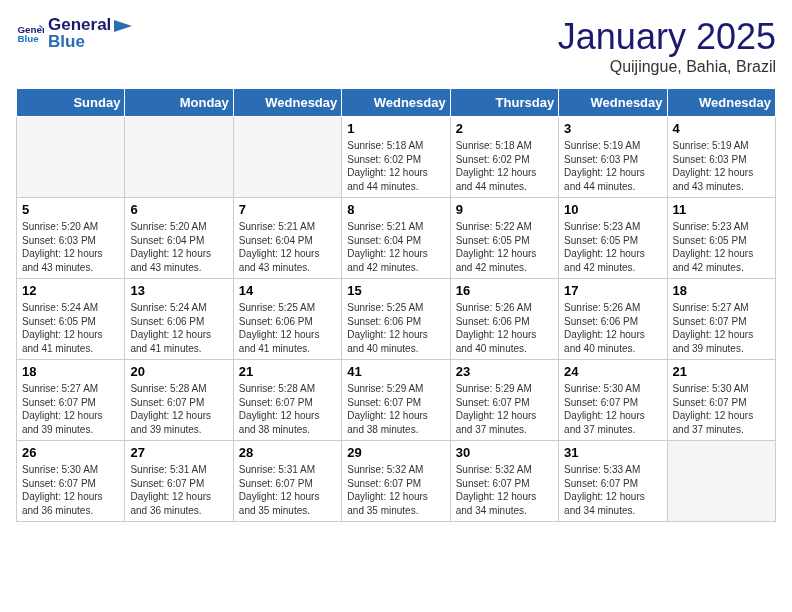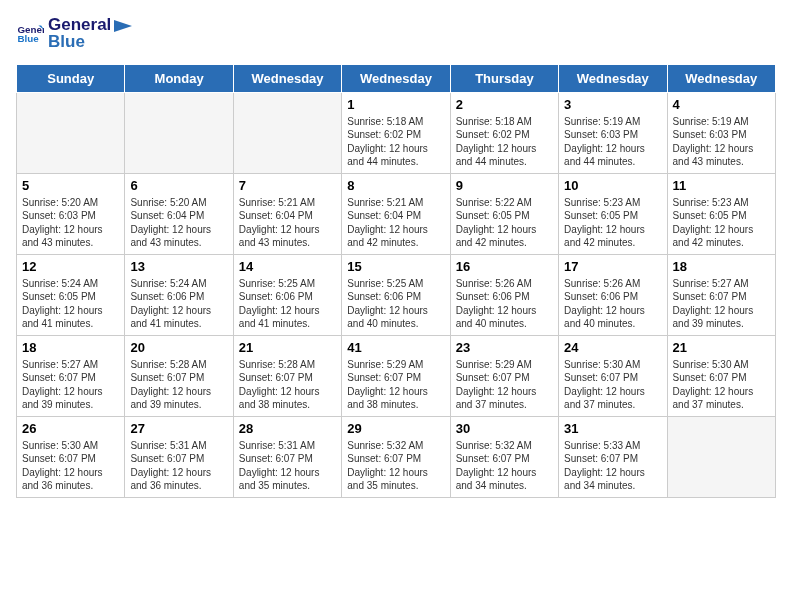--- a/index.html
+++ b/index.html
@@ -40,21 +40,21 @@
     table {
       width: 100%;
       border-collapse: collapse;
     }
     th {
       background-color: #2a6db5;
       color: #fff;
       font-size: 13px;
       font-weight: bold;
       padding: 6px 4px;
-      text-align: center;
+      text-align: right;
       border: 1px solid #fff;
     }
     td {
       vertical-align: top;
       border: 1px solid #ccc;
       padding: 4px 5px;
       width: 108px;
       min-height: 80px;
       background: #fff;
       font-size: 11px;
@@ -94,20 +94,22 @@
         <div style="font-size:17px;font-weight:bold;color:#1a1a6e;line-height:1.0;">
           <span style="color:#1a1a6e;">General</span><svg width="22" height="16" viewBox="0 0 22 16" style="vertical-align:middle;margin-left:1px;">
               <polygon points="2,2 20,8 2,14" fill="#2a6db5"></polygon>
             </svg>
         </div>
       </div>
       <div style="font-size:17px;font-weight:bold;color:#2a6db5;margin-top:-2px;">Blue</div>
     </div>
   </div>
   <div class="title-block">
+    <div class="calendar-title">January 2025</div>
+    <div class="calendar-subtitle">Quijingue, Bahia, Brazil</div>
   </div>
 </div>
 
 <table>
   <thead>
     <tr>
     <th>Sunday</th>
         <th>Monday</th>
         <th>Wednesday</th>
         <th>Wednesday</th>

